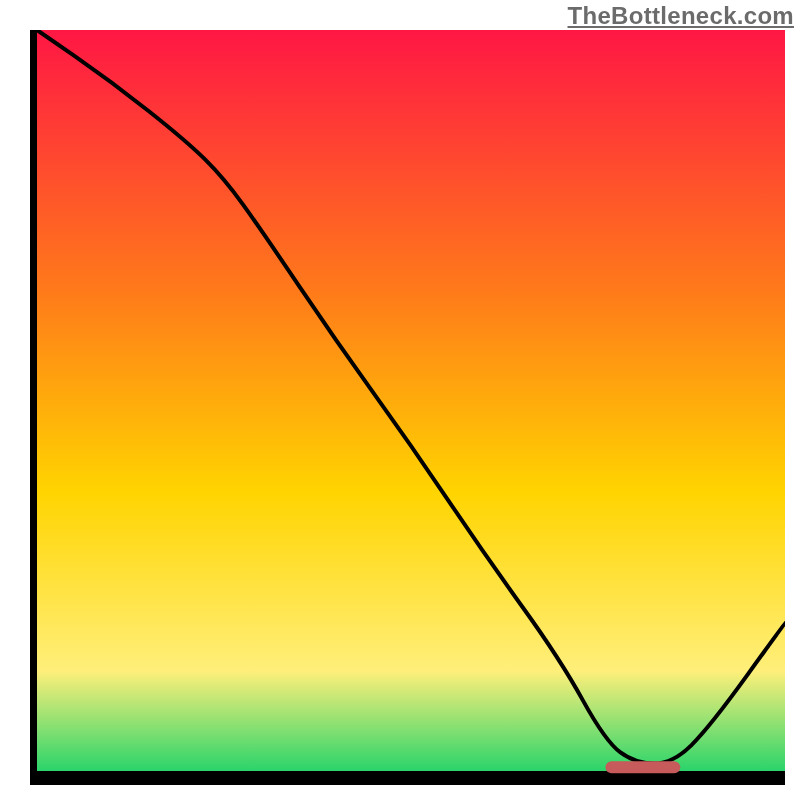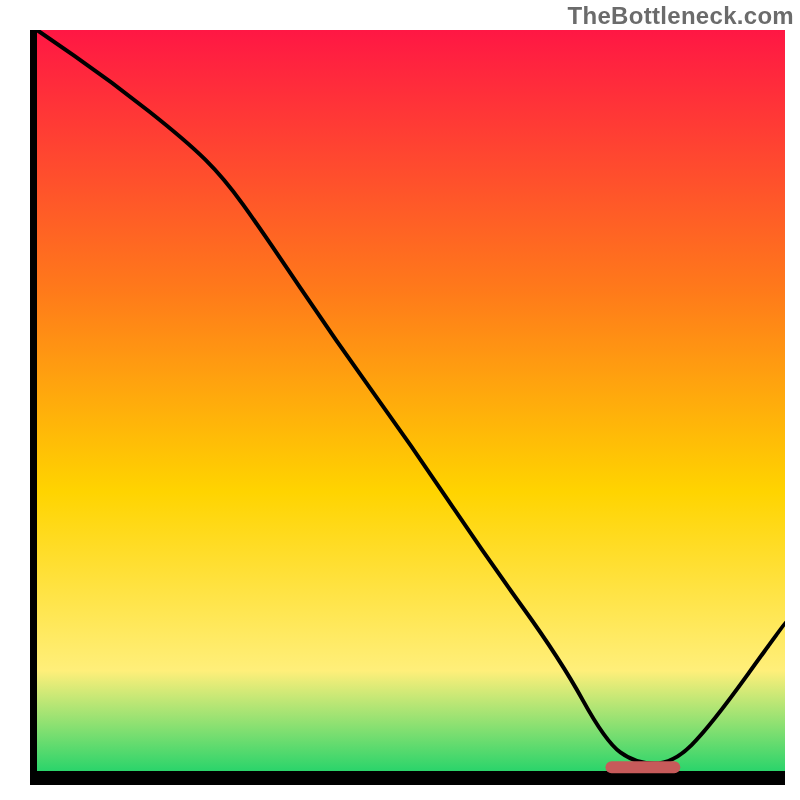--- a/index.html
+++ b/index.html
@@ -18,20 +18,21 @@
   }
   .watermark {
     position: absolute;
     top: 2px;
     right: 6px;
     font-size: 24px;
     font-weight: 600;
     color: #6b6b6b;
     letter-spacing: 0.3px;
     user-select: none;
+    text-decoration: underline;
   }
   .plot {
     position: absolute;
     left: 30px;
     top: 30px;
     width: 755px;
     height: 755px;
   }
   .plot-svg {
     display: block;

